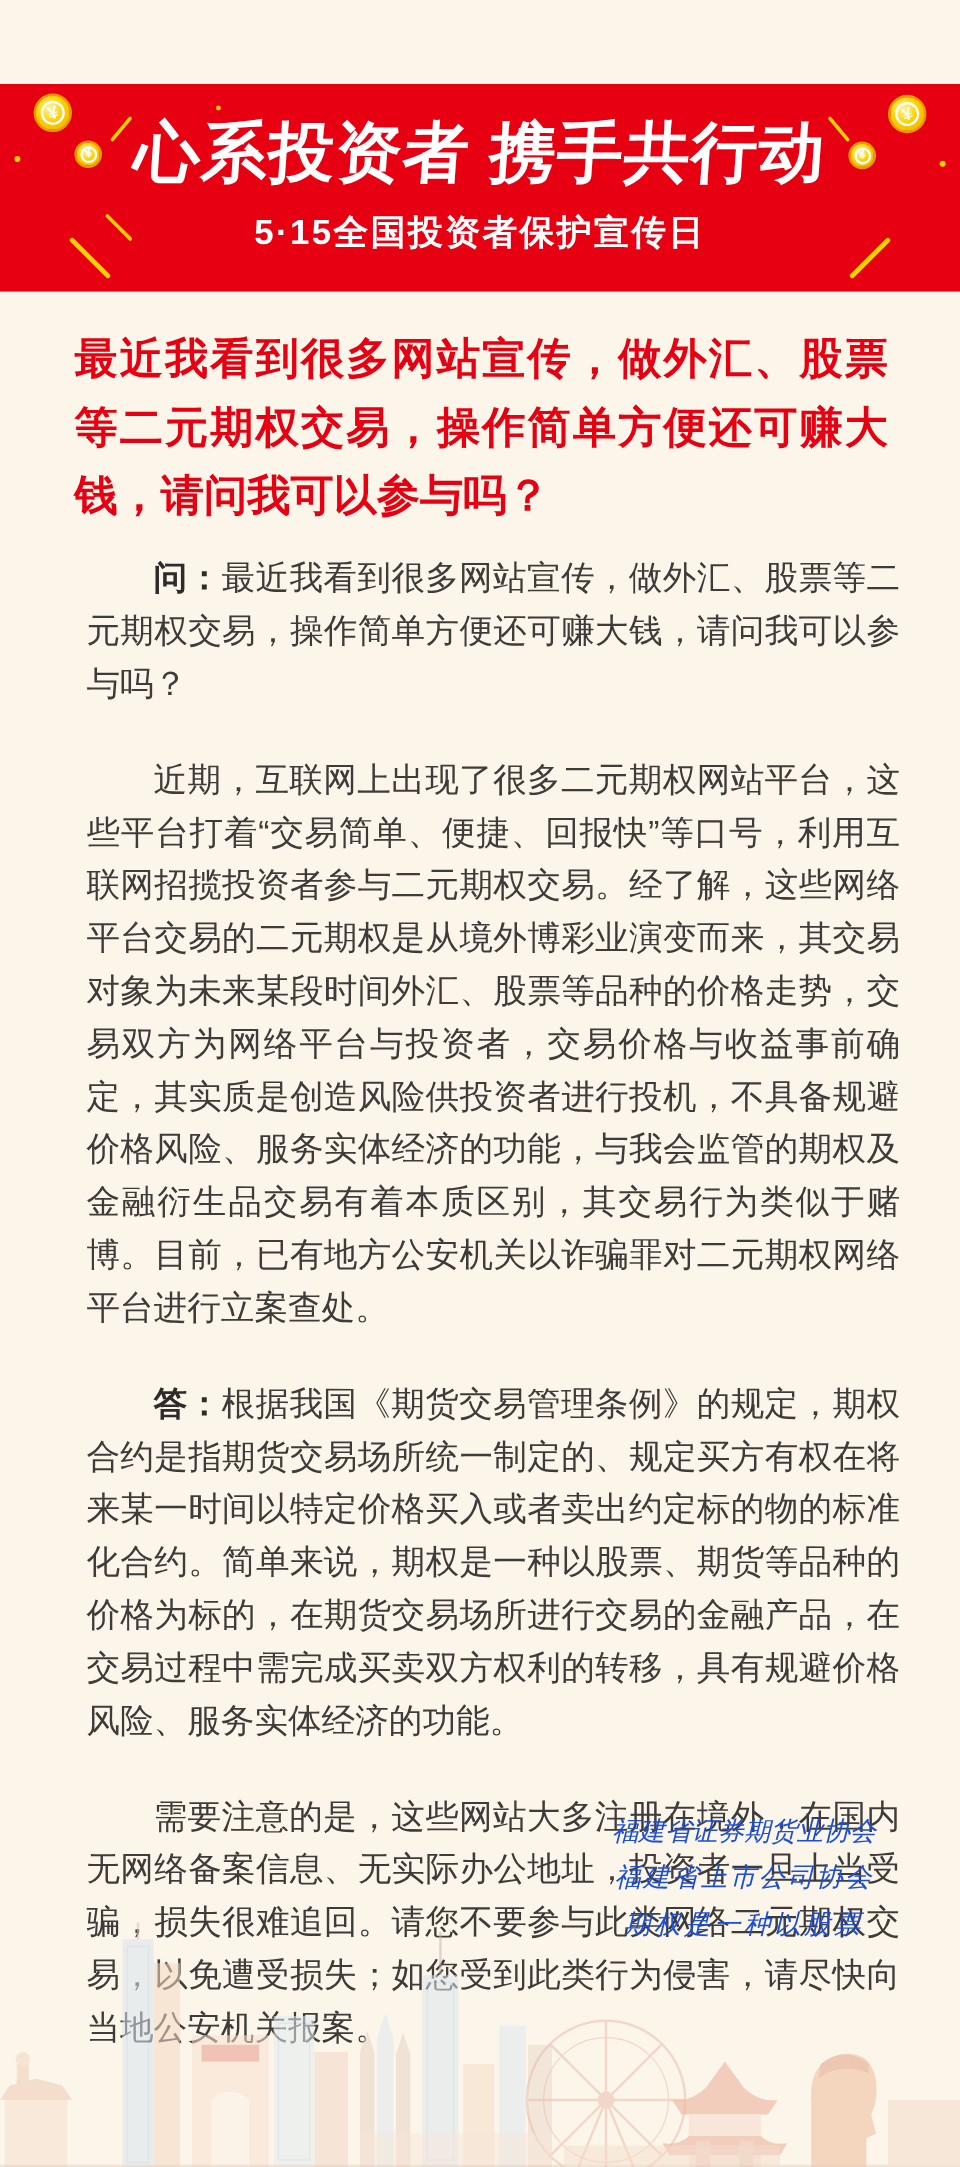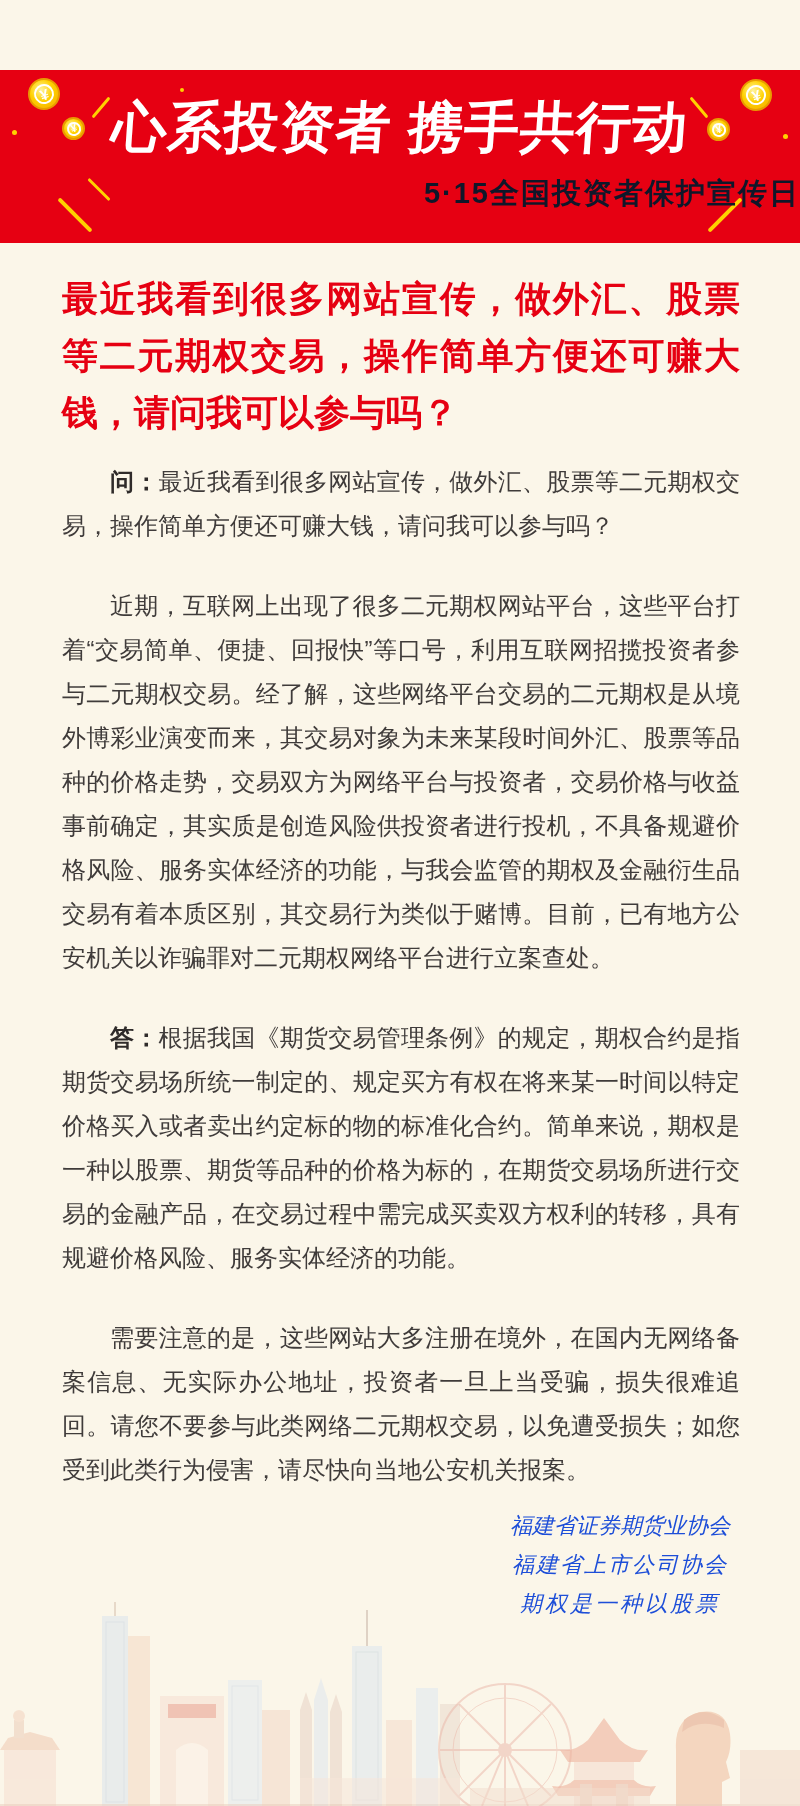--- a/index.html
+++ b/index.html
@@ -17,22 +17,22 @@
   }
   .banner-title {
     position:relative; z-index:2;
     margin-top:21px; text-align:center;
     font-size:55px; font-weight:900; color:#ffffff;
     letter-spacing:1px; transform:skewX(-4deg);
     white-space:nowrap;
   }
   .banner-subtitle {
     position:relative; z-index:2;
-    margin-top:9px; text-align:right;
-    font-size:29px; font-weight:bold; color:#0f172a;
+    margin-top:9px; text-align:center;
+    font-size:29px; font-weight:bold; color:#ffffff;
     letter-spacing:2px; white-space:nowrap;
   }
   .coin {
     position:absolute; z-index:1; border-radius:50%;
     background:radial-gradient(circle at 40% 35%, #fff3a0 0%, #ffd100 45%, #f2a900 100%);
     border:2px solid #e89b00;
     display:flex; align-items:center; justify-content:center;
     color:#ffffff; font-weight:bold;
   }
   .coin-inner {
@@ -58,22 +58,22 @@
 
   
   .q-heading {
     position:absolute; left:62px; top:270px; width:678px;
     font-size:36px; line-height:57px; font-weight:900; color:#e60012;
     text-align:justify;
   }
 
   
   .body-text {
-    position:absolute; left:62px; top:460px; width:678px;
-    font-size:24px; line-height:44px; color:#3f3b3a;
+    position:absolute; left:72px; top:460px; width:678px;
+    font-size:28px; line-height:44px; color:#3f3b3a;
     text-align:justify;
   }
   .body-text p { text-indent:2em; margin-bottom:36px; }
   .lead { font-weight:bold; color:#2f2b2a; }
 
   
   .signature {
     position:absolute; top:1506px; right:70px;
     text-align:center; font-size:22px; line-height:39px; color:#1d4ed8;font-style:italic;
   }

